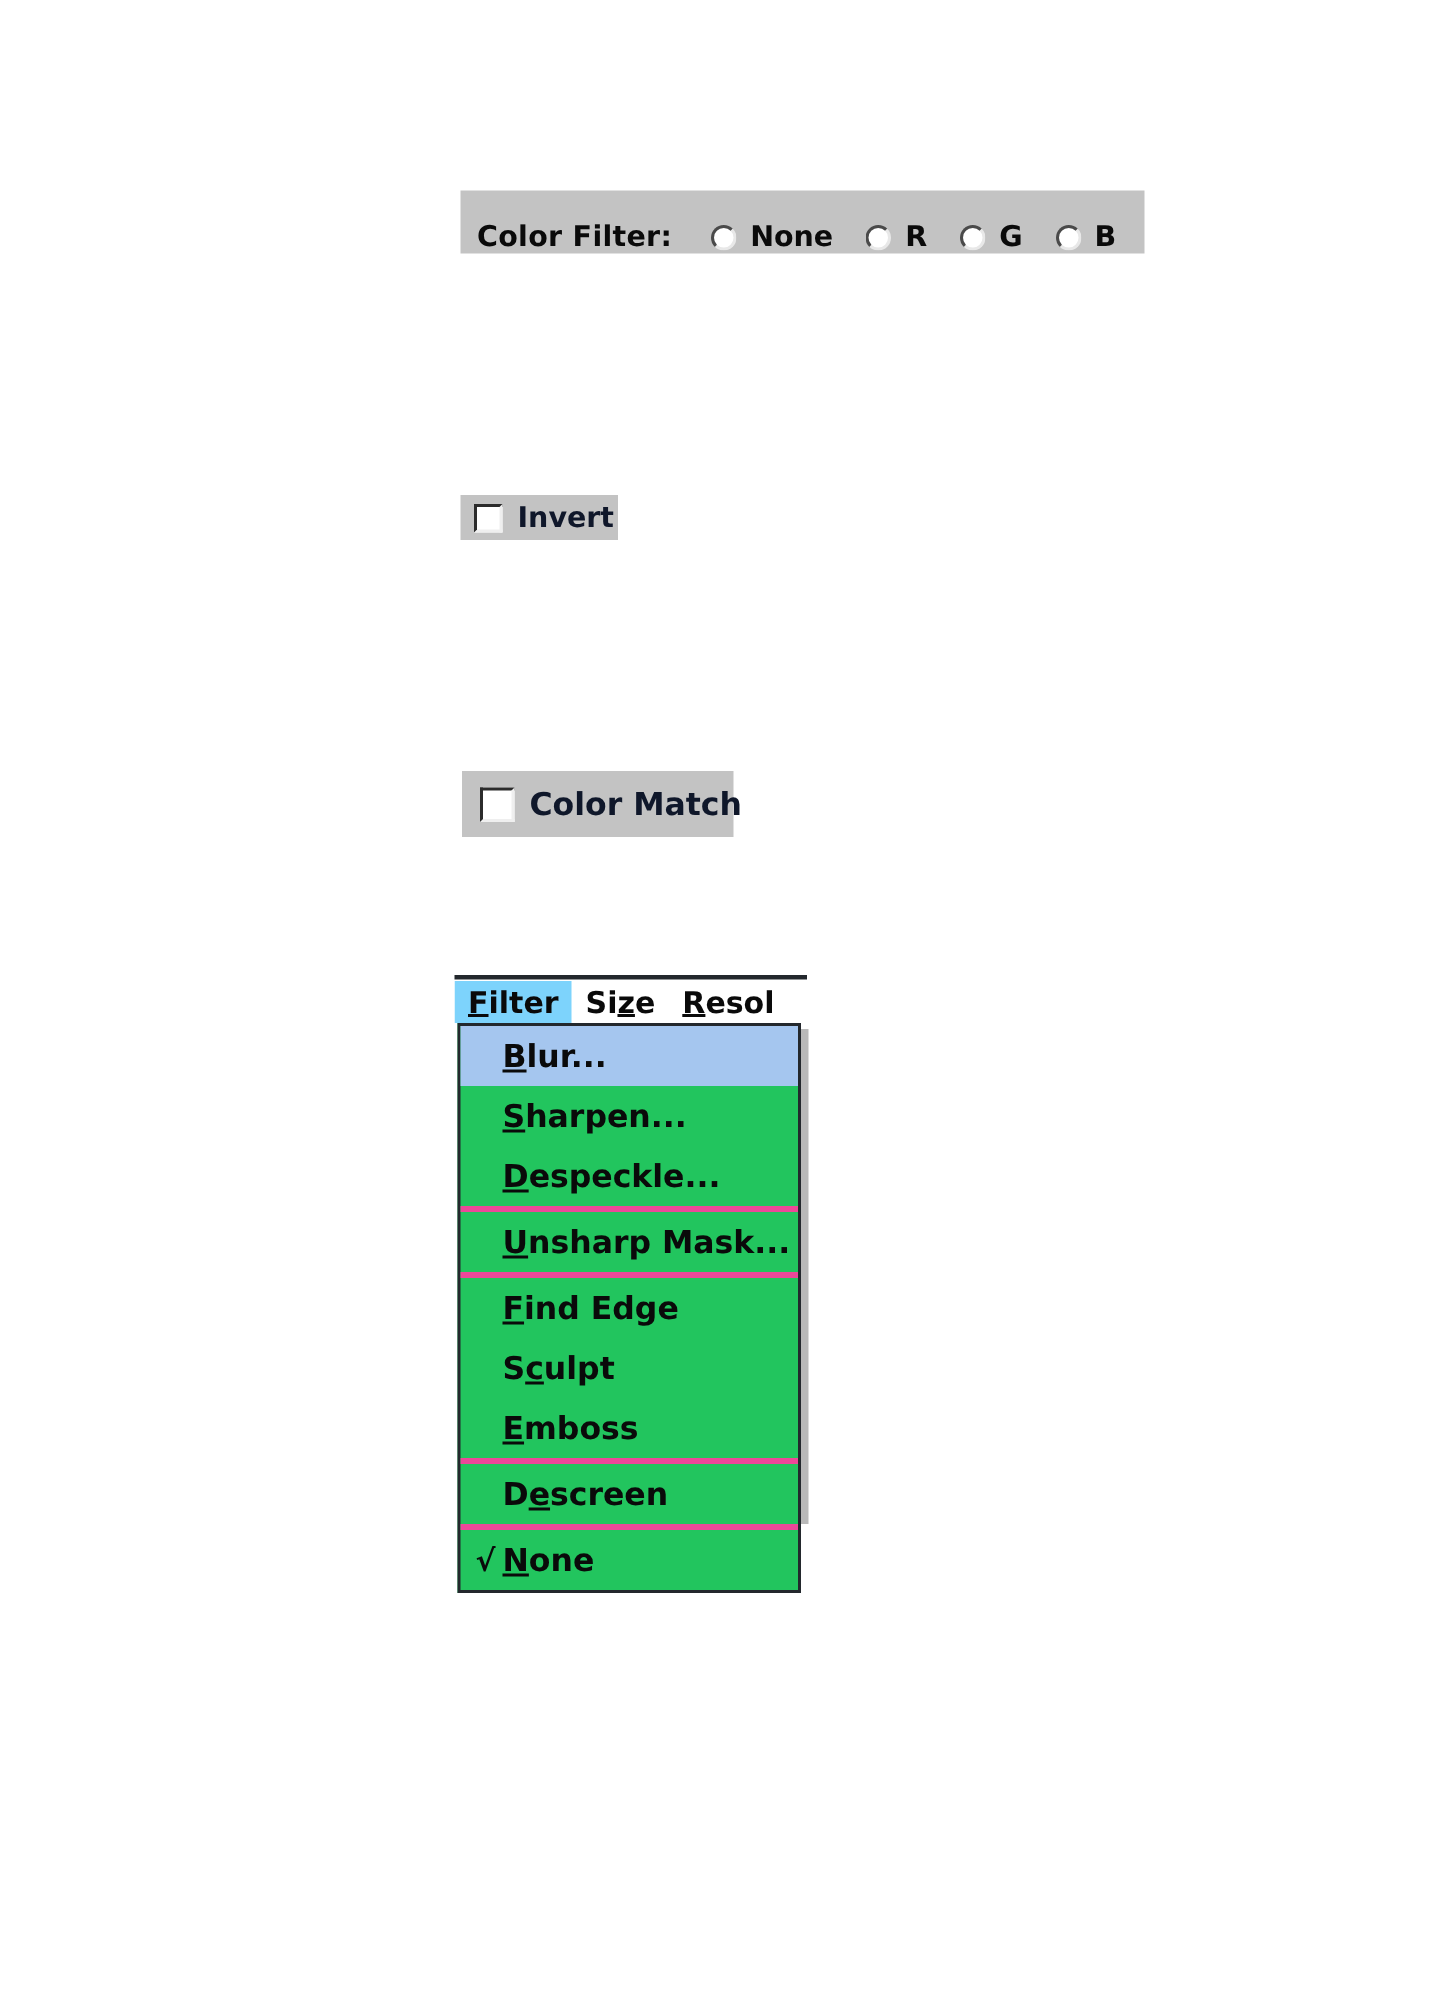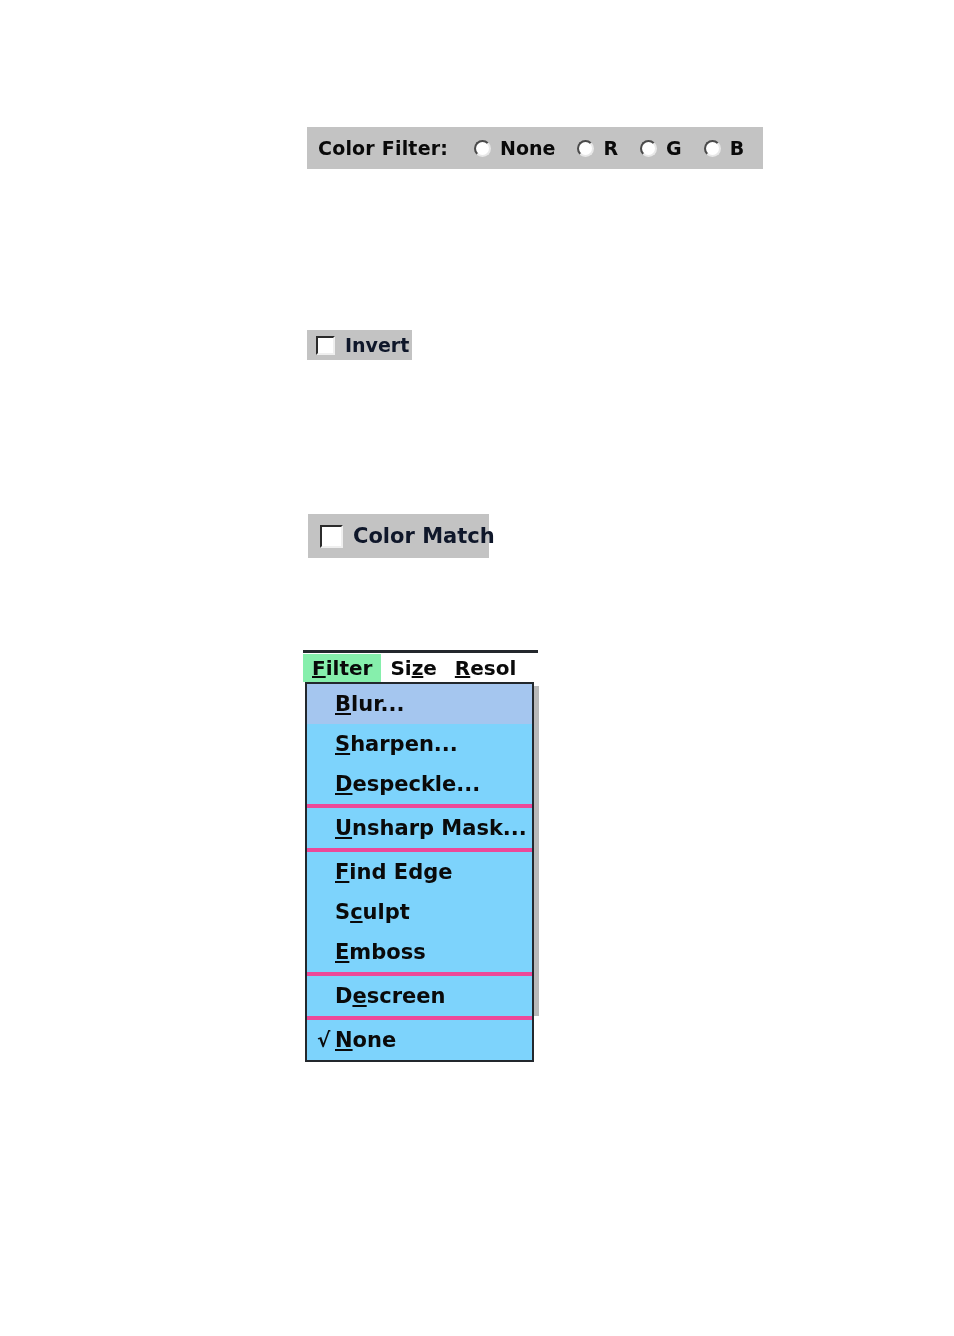--- a/index.html
+++ b/index.html
@@ -35,20 +35,21 @@
     font-size: 19px;
   }
 
   
   #color-filter-panel {
     left: 307px;
     top: 127px;
     width: 456px;
     height: 42px;
     padding-left: 11px;
+    align-items: flex-end;
   }
   #color-filter-panel .wlabel.title { font-size: 19px; margin-right: 26px; }
 
   .radio-item {
     display: flex;
     align-items: center;
     margin-right: 22px;
     white-space: nowrap;
   }
   .radio-item:last-child { margin-right: 0; }
@@ -124,28 +125,28 @@
     align-items: center;
   }
   .menubar-item {
     font-size: 20px;
     font-weight: bold;
     color: #0a0a0a;
     padding: 4px 9px 4px 9px;
     white-space: nowrap;
     line-height: 1;
   }
-  .menubar-item.selected { background: #86efac; }
+  .menubar-item.selected { background: #7dd3fc; }
 
   .dropdown {
     position: absolute;
     left: 2px;
     top: 32px;
     width: 229px;
-    background: #7dd3fc;
+    background: #22c55e;
     border: 2px solid #23282d;
     box-sizing: border-box;
   }
   .dropdown-shadow {
     position: absolute;
     left: 231px;
     top: 36px;
     width: 5px;
     height: 330px;
     background: #b9b9b9;

